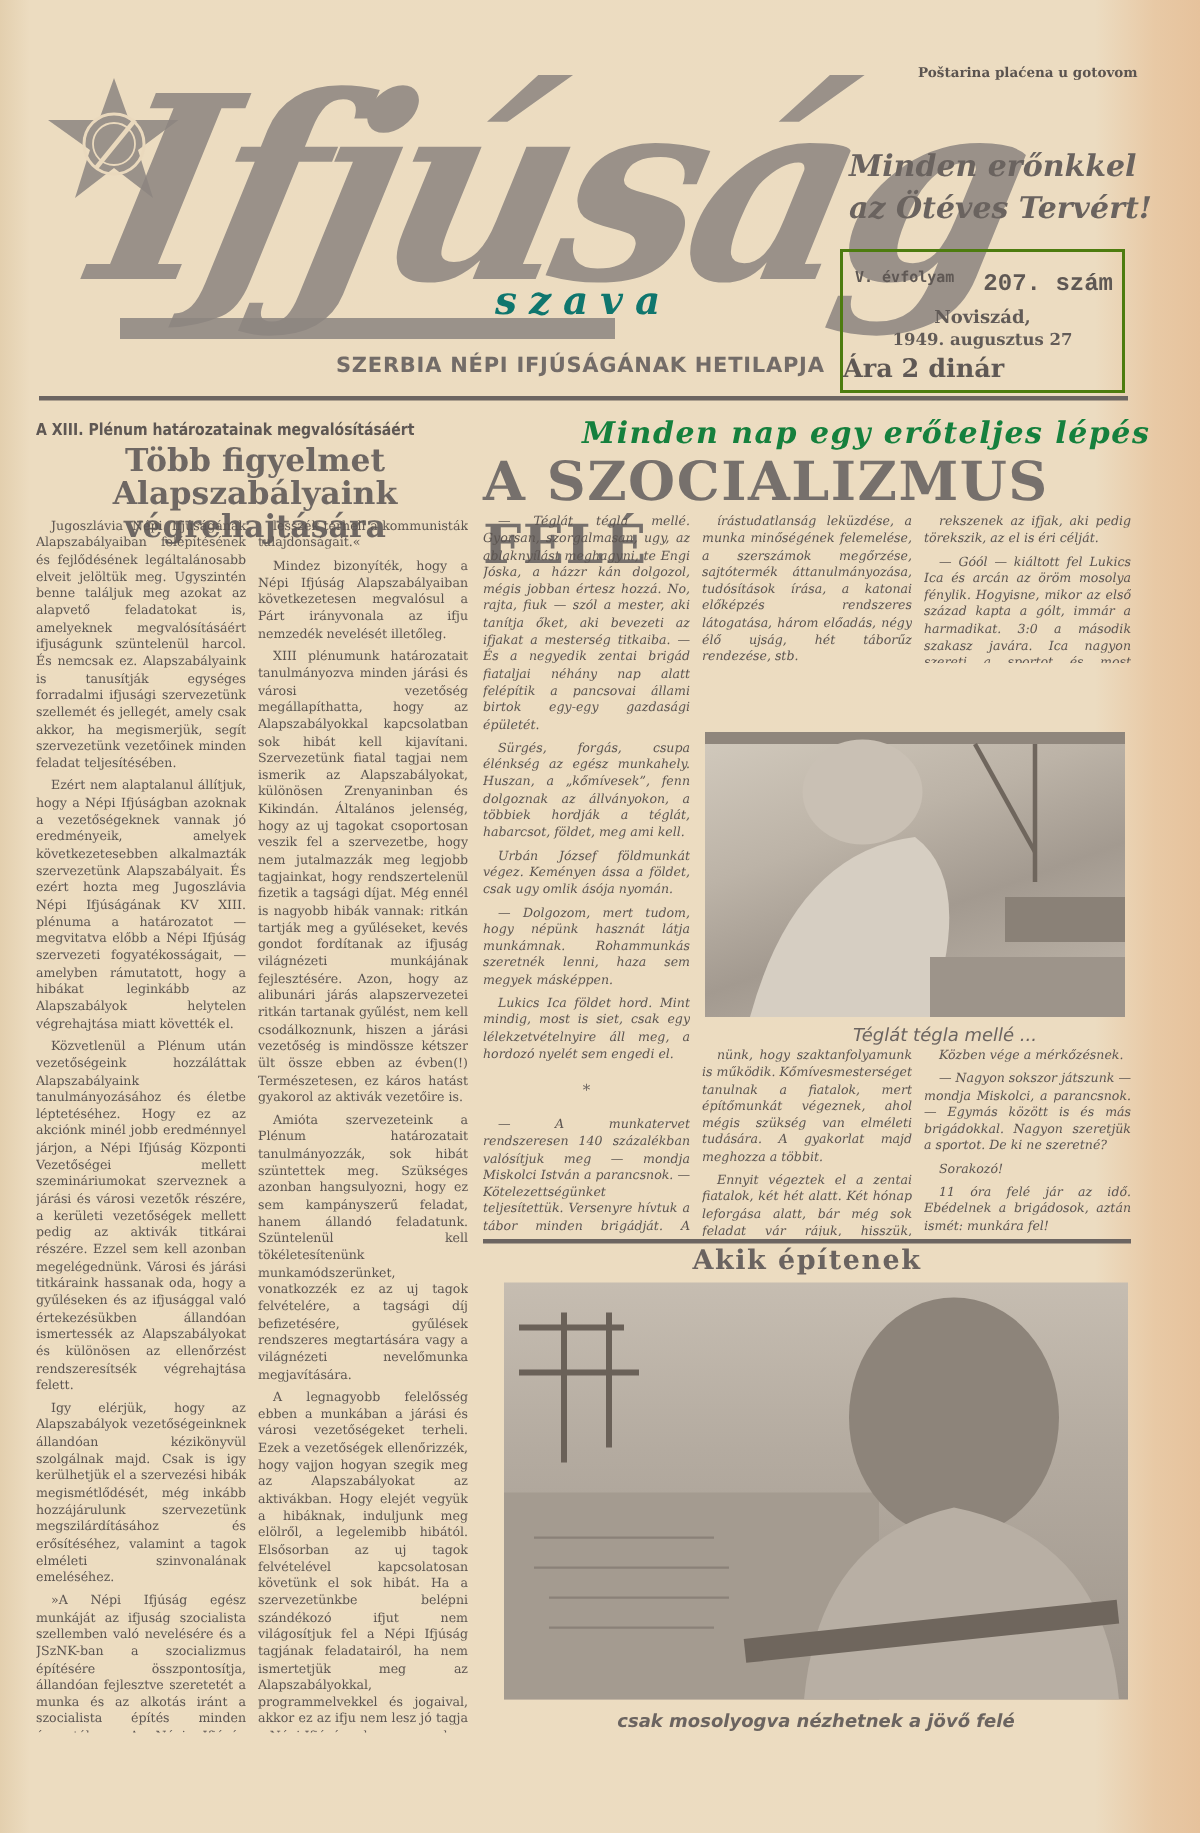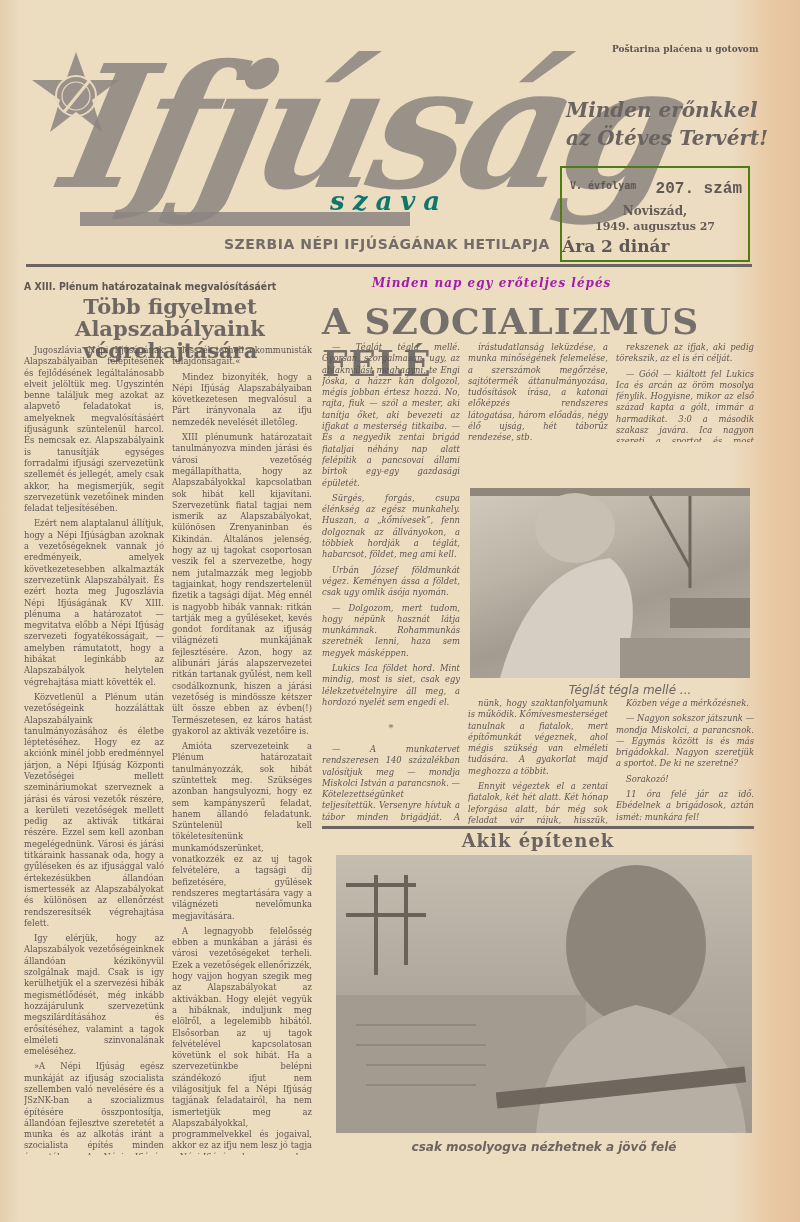--- a/index.html
+++ b/index.html
@@ -20,21 +20,21 @@
   .info-city{left:0;width:100%;top:36px;text-align:center;font-weight:bold;font-size:12px;color:#625b57;}
   .info-date{left:0;width:100%;top:52px;text-align:center;font-weight:bold;font-size:11px;color:#625b57;}
   .info-price{left:0;width:100%;top:68px;text-align:left;font-weight:bold;font-size:17px;color:#5f5854;}
   .rule{background:#6c6561;height:3px;}
   
   .kicker{font-family:"DejaVu Sans",sans-serif;font-weight:bold;font-size:11px;color:#5e5753;transform:scaleX(.85);transform-origin:left;}
   .hl1{font-family:"DejaVu Serif",serif;font-weight:bold;font-size:21px;color:#6e6763;text-align:center;line-height:22px;}
   .col{font-family:"DejaVu Serif",serif;font-size:8.4px;line-height:11.3px;color:#5c5551;text-align:justify;overflow:hidden;}
   .col p{margin:0 0 4px 0;text-indent:10px;}
   .ital{font-style:italic;}
-  .hl-minden{font-family:"DejaVu Serif",serif;font-style:italic;font-weight:bold;font-size:12px;color:#a21caf;letter-spacing:1px;}
+  .hl-minden{font-family:"DejaVu Serif",serif;font-style:italic;font-weight:bold;font-size:20px;color:#15803d;letter-spacing:1px;margin-left:16px;}
   .hl-big{font-family:"DejaVu Serif",serif;font-weight:bold;font-size:36px;color:#76706c;letter-spacing:1px;}
   .photo{background:#b9b1a6;overflow:hidden;}
   .caption{font-family:"DejaVu Sans",sans-serif;font-style:italic;font-weight:bold;font-size:12px;color:#6b6460;text-align:center;}
   .star-sep{text-align:center;font-size:10px;color:#6b6460;}
 </style>
 </head>
 <body>
 
 <div class="paper"></div>
 

